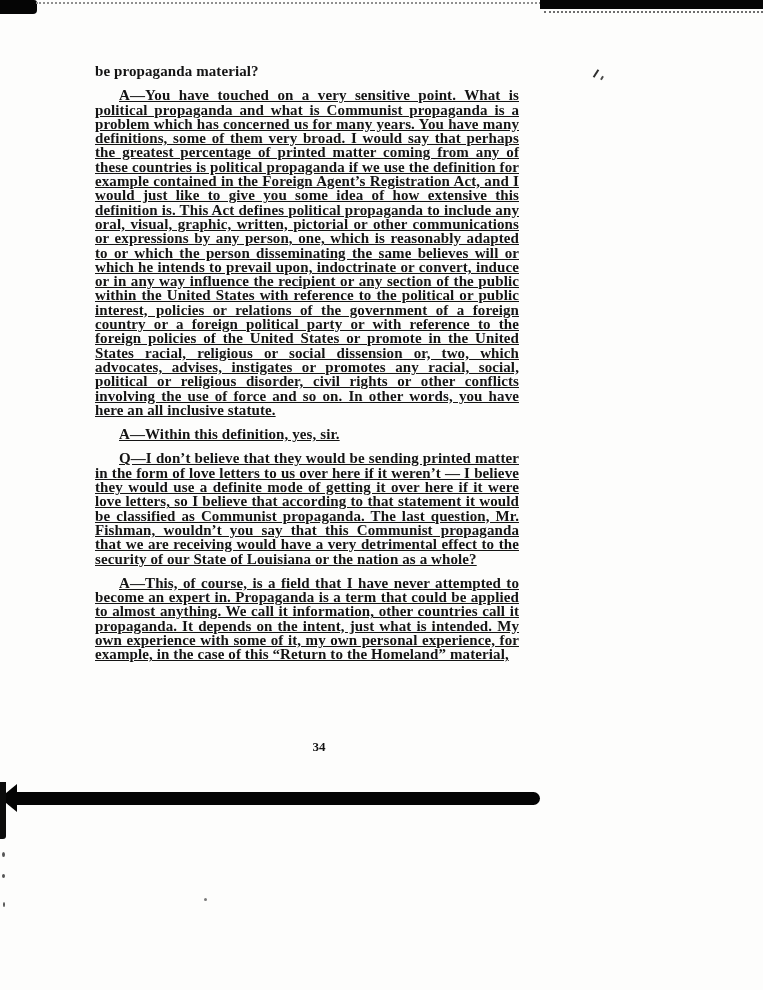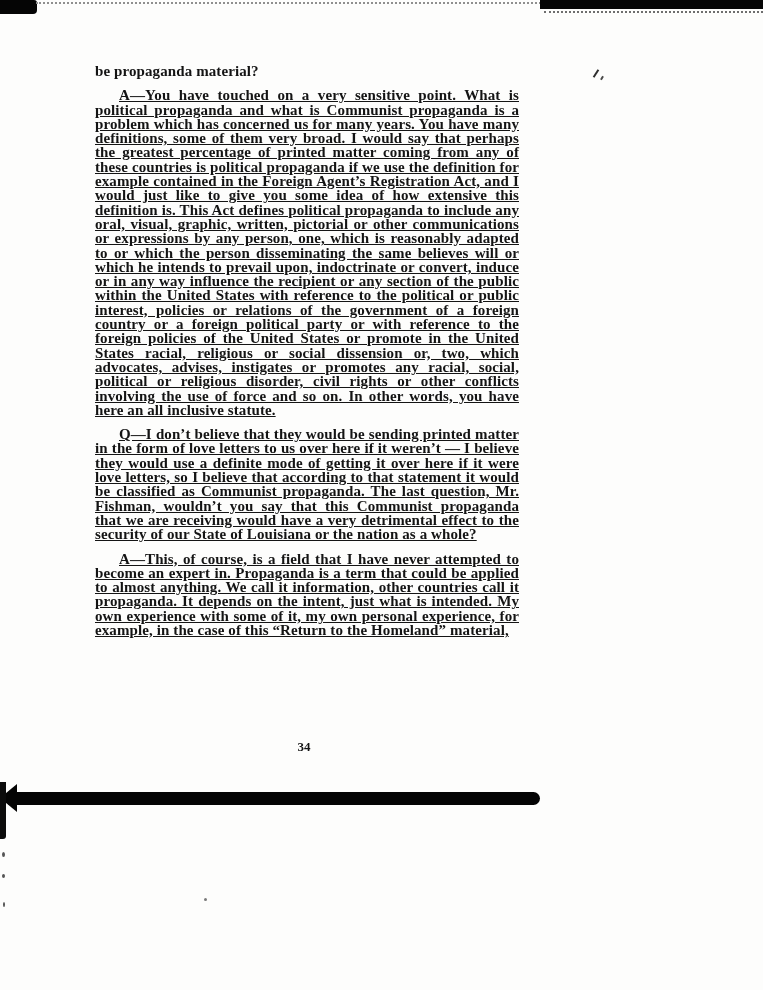--- a/index.html
+++ b/index.html
@@ -32,21 +32,21 @@
   }
   .text-block p {
     margin: 0 0 10px 0;
   }
   .text-block p.indent {
     text-indent: 24px;
     text-decoration: underline;
   }
   .page-number {
     position: absolute;
-    left: 92px;
+    left: 107px;
     top: 739px;
     width: 424px;
     text-align: center;
     font-size: 13px;
     font-weight: bold;
   }
 
   
   .art { position: absolute; }
   .top-left-bar {
@@ -127,19 +127,20 @@
   <div class="art bottom-bar"></div>
   <div class="art left-edge-strip"></div>
   <div class="art edge-dot edge-dot-1"></div>
   <div class="art edge-dot edge-dot-2"></div>
   <div class="art edge-dot edge-dot-3"></div>
   <div class="art mid-dot"></div>
 
   <div class="text-block">
     <p class="para">be propaganda material?</p>
     <p class="para indent">A—You have touched on a very sensitive point. What is political propaganda and what is Communist propaganda is a problem which has concerned us for many years. You have many definitions, some of them very broad. I would say that perhaps the greatest percentage of printed matter coming from any of these countries is political propaganda if we use the definition for example contained in the Foreign Agent’s Registration Act, and I would just like to give you some idea of how extensive this definition is. This Act defines political propaganda to include any oral, visual, graphic, written, pictorial or other communications or expressions by any person, one, which is reasonably adapted to or which the person disseminating the same believes will or which he intends to prevail upon, indoctrinate or convert, induce or in any way influence the recipient or any section of the public within the United States with reference to the political or public interest, policies or relations of the government of a foreign country or a foreign political party or with reference to the foreign policies of the United States or promote in the United States racial, religious or social dissension or, two, which advocates, advises, instigates or promotes any racial, social, political or religious disorder, civil rights or other conflicts involving the use of force and so on. In other words, you have here an all inclusive statute.</p>
+    <p class="para indent">A—Within this definition, yes, sir.</p>
     <p class="para indent">Q—I don’t believe that they would be sending printed matter in the form of love letters to us over here if it weren’t — I believe they would use a definite mode of getting it over here if it were love letters, so I believe that according to that statement it would be classified as Communist propaganda. The last question, Mr. Fishman, wouldn’t you say that this Communist propaganda that we are receiving would have a very detrimental effect to the security of our State of Louisiana or the nation as a whole?</p>
     <p class="para indent">A—This, of course, is a field that I have never attempted to become an expert in. Propaganda is a term that could be applied to almost anything. We call it information, other countries call it propaganda. It depends on the intent, just what is intended. My own experience with some of it, my own personal experience, for example, in the case of this “Return to the Homeland” material,</p>
   </div>
 
   <div class="page-number">34</div>
 
 </div>
 
 </body></html>

